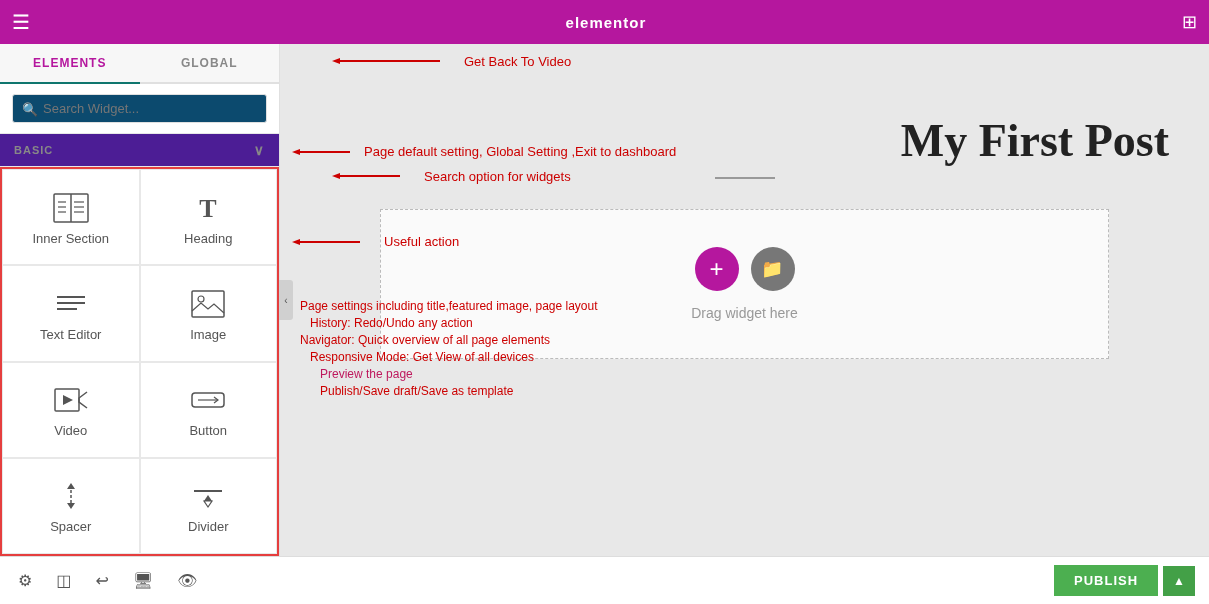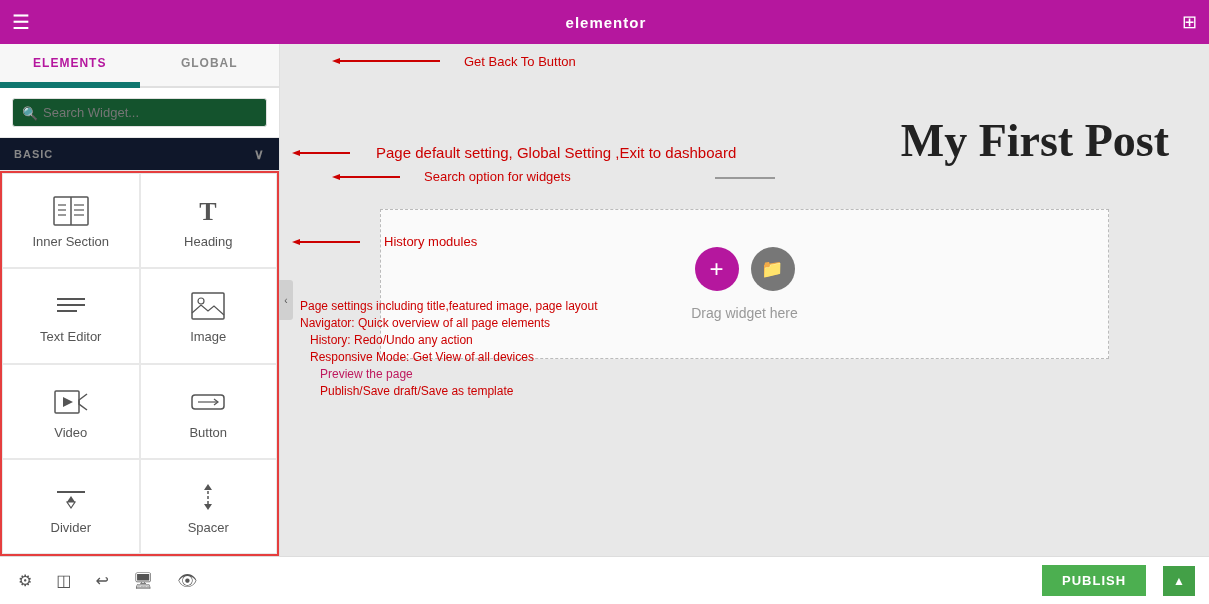--- a/index.html
+++ b/index.html
@@ -53,56 +53,56 @@
       padding: 12px 0;
       text-align: center;
       font-size: 12px;
       font-weight: 600;
       color: #888;
       cursor: pointer;
       letter-spacing: 1px;
     }
     .sidebar-tab.active {
       color: #b5179e;
-      border-bottom: 6px solid #0f766e;
+      border-bottom: 2px solid #0f766e;
       margin-bottom: -2px;
     }
 
     
     .sidebar-search {
       padding: 10px 12px;
       border-bottom: 1px solid #e8e8e8;
       position: relative;
     }
     .sidebar-search input {
       width: 100%;
       padding: 6px 10px 6px 30px;
       border: 1px solid #e0e0e0;
       border-radius: 3px;
       font-size: 13px;
       color: #999;
       outline: none;
-      background: #14532d;
+      background: #0c4a6e;
     }
     .search-icon {
       position: absolute;
       left: 22px;
       top: 50%;
       transform: translateY(-50%);
       color: #aaa;
       font-size: 13px;
     }
 
     
     .category-header {
       display: flex;
       align-items: center;
       justify-content: space-between;
       padding: 8px 14px;
-      background: #0f172a;
+      background: #4c1d95;
       font-size: 11px;
       font-weight: 700;
       color: #888;
       letter-spacing: 1px;
       border-bottom: 1px solid #e8e8e8;
     }
 
     
     .widget-grid {
       display: grid;
@@ -240,21 +240,21 @@
     .bottom-icon {
       color: #555;
       font-size: 16px;
       cursor: pointer;
       padding: 4px;
     }
     .publish-btn {
       margin-left: auto;
       display: flex;
       align-items: center;
-      gap: 17px;
+      gap: 5px;
     }
     .publish-main {
       background: #4caf50;
       color: white;
       border: none;
       padding: 8px 20px;
       font-size: 13px;
       font-weight: 700;
       cursor: pointer;
       letter-spacing: 1px;
@@ -350,91 +350,91 @@
         <svg class="widget-svg" viewBox="0 0 36 30">
           <rect x="2" y="8" width="32" height="14" rx="3" fill="none" stroke="#555" stroke-width="1.5"></rect>
           <line x1="8" y1="15" x2="28" y2="15" stroke="#555" stroke-width="1.2"></line>
           <polyline points="24,12 28,15 24,18" fill="none" stroke="#555" stroke-width="1.2"></polyline>
         </svg>
         <span class="widget-label">Button</span>
       </div>
 
       <div class="widget-item">
         <svg class="widget-svg" viewBox="0 0 36 30">
+          <line x1="18" y1="4" x2="18" y2="26" stroke="#555" stroke-width="1.5" stroke-dasharray="3,2"></line>
+          <polygon points="18,2 14,8 22,8" fill="#555"></polygon>
+          <polygon points="18,28 14,22 22,22" fill="#555"></polygon>
+        </svg>
+        <span class="widget-label">Spacer</span>
+      </div>
+
+      <div class="widget-item">
+        <svg class="widget-svg" viewBox="0 0 36 30">
           <line x1="4" y1="10" x2="32" y2="10" stroke="#555" stroke-width="2"></line>
           <polygon points="18,14 14,20 22,20" fill="#555"></polygon>
           <polygon points="18,26 14,20 22,20" fill="none" stroke="#555" stroke-width="1.2"></polygon>
         </svg>
         <span class="widget-label">Divider</span>
-      </div>
-
-      <div class="widget-item">
-        <svg class="widget-svg" viewBox="0 0 36 30">
-          <line x1="18" y1="4" x2="18" y2="26" stroke="#555" stroke-width="1.5" stroke-dasharray="3,2"></line>
-          <polygon points="18,2 14,8 22,8" fill="#555"></polygon>
-          <polygon points="18,28 14,22 22,22" fill="#555"></polygon>
-        </svg>
-        <span class="widget-label">Spacer</span>
       </div>
 
     </div>
 
     <div class="sidebar-collapse">‹</div>
 
   </div>
 
   <div class="canvas-area" style="position:relative;">
 
     <div style="position:absolute;top:8px;left:60px;display:flex;align-items:center;pointer-events:none;">
       <svg width="120" height="18" style="overflow:visible;">
         <line x1="0" y1="9" x2="100" y2="9" stroke="#c00" stroke-width="2"></line>
         <polygon points="0,6 0,12 -8,9" fill="#c00"></polygon>
       </svg>
-      <span style="color:#c00;font-size:13px;margin-left:4px;">Get Back To Button</span>
+      <span style="color:#c00;font-size:13px;margin-left:4px;">Get Back To Video</span>
     </div>
 
     <div style="position:absolute;top:100px;left:20px;display:flex;align-items:center;pointer-events:none;">
       <svg width="60" height="14" style="overflow:visible;">
         <line x1="0" y1="7" x2="50" y2="7" stroke="#c00" stroke-width="2"></line>
         <polygon points="0,4 0,10 -8,7" fill="#c00"></polygon>
       </svg>
-      <span style="color:#c00;font-size:15px;margin-left:16px;">Page default setting, Global Setting ,Exit to dashboard</span>
-    </div>
-
-    <div style="position:absolute;top:125px;left:60px;display:flex;align-items:flex-end;pointer-events:none;">
+      <span style="color:#c00;font-size:13px;margin-left:4px;">Page default setting, Global Setting ,Exit to dashboard</span>
+    </div>
+
+    <div style="position:absolute;top:125px;left:60px;display:flex;align-items:flex-start;pointer-events:none;">
       <svg width="80" height="14" style="overflow:visible;">
         <line x1="0" y1="7" x2="60" y2="7" stroke="#c00" stroke-width="2"></line>
         <polygon points="0,4 0,10 -8,7" fill="#c00"></polygon>
       </svg>
       <span style="color:#c00;font-size:13px;margin-left:4px;">Search option for widgets</span>
     </div>
 
     <div style="position:absolute;top:190px;left:20px;display:flex;align-items:center;pointer-events:none;">
       <svg width="80" height="14" style="overflow:visible;">
         <line x1="0" y1="7" x2="60" y2="7" stroke="#c00" stroke-width="2"></line>
         <polygon points="0,4 0,10 -8,7" fill="#c00"></polygon>
       </svg>
-      <span style="color:#c00;font-size:13px;margin-left:4px;">History modules</span>
+      <span style="color:#c00;font-size:13px;margin-left:4px;">Useful action</span>
     </div>
 
     <h1 class="page-title" style="margin-top:40px;">My First Post</h1>
     <hr class="page-divider">
 
     <div class="drop-zone">
       <div class="drop-buttons">
         <button class="drop-btn-plus">+</button>
         <button class="drop-btn-folder">📁</button>
       </div>
       <span class="drop-text">Drag widget here</span>
     </div>
 
     <div style="position:absolute;bottom:155px;left:20px;pointer-events:none;">
       <div style="color:#c00;font-size:12px;margin-bottom:3px;">Page settings including title,featured image, page layout</div>
+      <div style="color:#c00;font-size:12px;margin-bottom:3px;margin-left:10px;">History: Redo/Undo any action</div>
       <div style="color:#c00;font-size:12px;margin-bottom:3px;">Navigator: Quick overview of all page elements</div>
-      <div style="color:#c00;font-size:12px;margin-bottom:3px;margin-left:10px;">History: Redo/Undo any action</div>
       <div style="color:#c00;font-size:12px;margin-bottom:3px;margin-left:10px;">Responsive Mode: Get View of all devices</div>
       <div style="color:#be185d;font-size:12px;margin-bottom:3px;margin-left:20px;">Preview the page</div>
       <div style="color:#c00;font-size:12px;margin-bottom:3px;margin-left:20px;">Publish/Save draft/Save as template</div>
     </div>
 
   </div>
 
 </div>
 
 <div class="bottom-bar">

